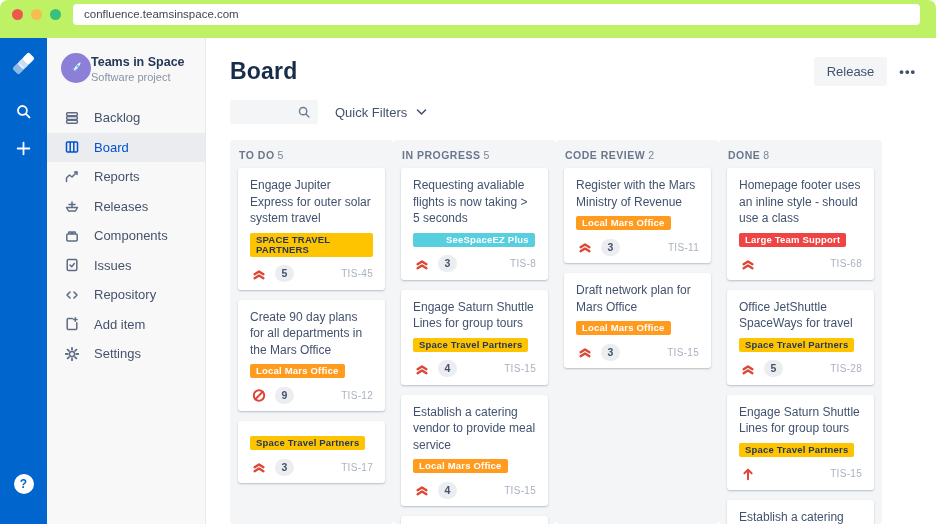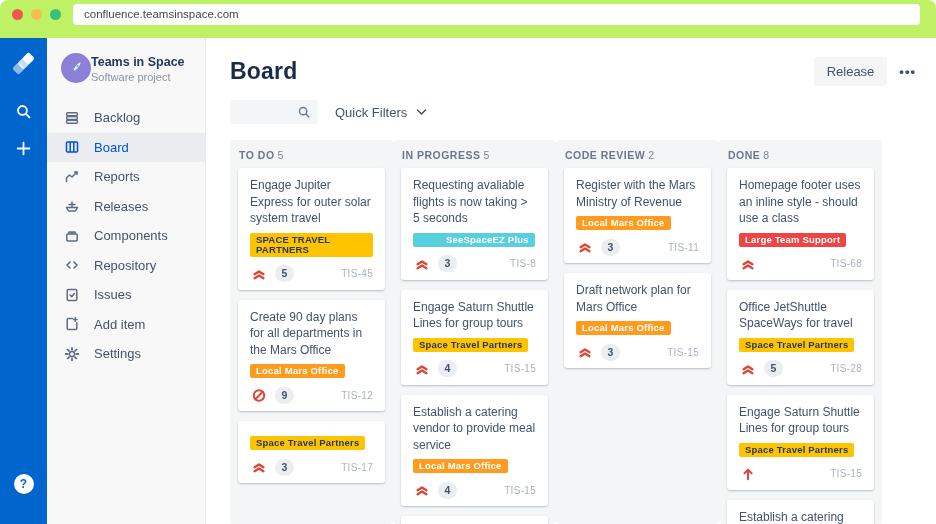--- a/index.html
+++ b/index.html
@@ -184,34 +184,34 @@
         <span class="nicon">
           <svg width="16" height="16" viewBox="0 0 16 16" fill="none" stroke="currentColor" stroke-width="1.5" stroke-linejoin="round">
             <rect x="2.8" y="6" width="10.4" height="7" rx="1"></rect>
               <path d="M4.8 6V4h2.6v2M8.6 6V4h2.6v2"></path>
           </svg>
         </span>
         <span>Components</span>
       </div>
       <div class="nav-item">
         <span class="nicon">
-          <svg width="16" height="16" viewBox="0 0 16 16" fill="none" stroke="currentColor" stroke-width="1.6" stroke-linecap="round" stroke-linejoin="round">
-            <path d="M6 5L3 8l3 3M10 5l3 3-3 3"></path>
-          </svg>
-        </span>
-        <span>Repository</span>
-      </div>
-      <div class="nav-item">
-        <span class="nicon">
           <svg width="16" height="16" viewBox="0 0 16 16" fill="none" stroke="currentColor" stroke-width="1.5" stroke-linecap="round" stroke-linejoin="round">
             <rect x="3.2" y="2.5" width="9.6" height="11" rx="1.2"></rect>
               <path d="M6 8l1.7 1.7L10.3 6.5"></path>
           </svg>
         </span>
         <span>Issues</span>
+      </div>
+      <div class="nav-item">
+        <span class="nicon">
+          <svg width="16" height="16" viewBox="0 0 16 16" fill="none" stroke="currentColor" stroke-width="1.6" stroke-linecap="round" stroke-linejoin="round">
+            <path d="M6 5L3 8l3 3M10 5l3 3-3 3"></path>
+          </svg>
+        </span>
+        <span>Repository</span>
       </div>
       <div class="nav-item">
         <span class="nicon">
           <svg width="16" height="16" viewBox="0 0 16 16" fill="none" stroke="currentColor" stroke-width="1.5" stroke-linecap="round" stroke-linejoin="round">
             <path d="M8.5 2.5H4.2a1 1 0 0 0-1 1v9a1 1 0 0 0 1 1h7.6a1 1 0 0 0 1-1V6.8"></path>
             <path d="M11.3 1.8v3.4M9.6 3.5H13"></path>
           </svg>
         </span>
         <span>Add item</span>
       </div>

